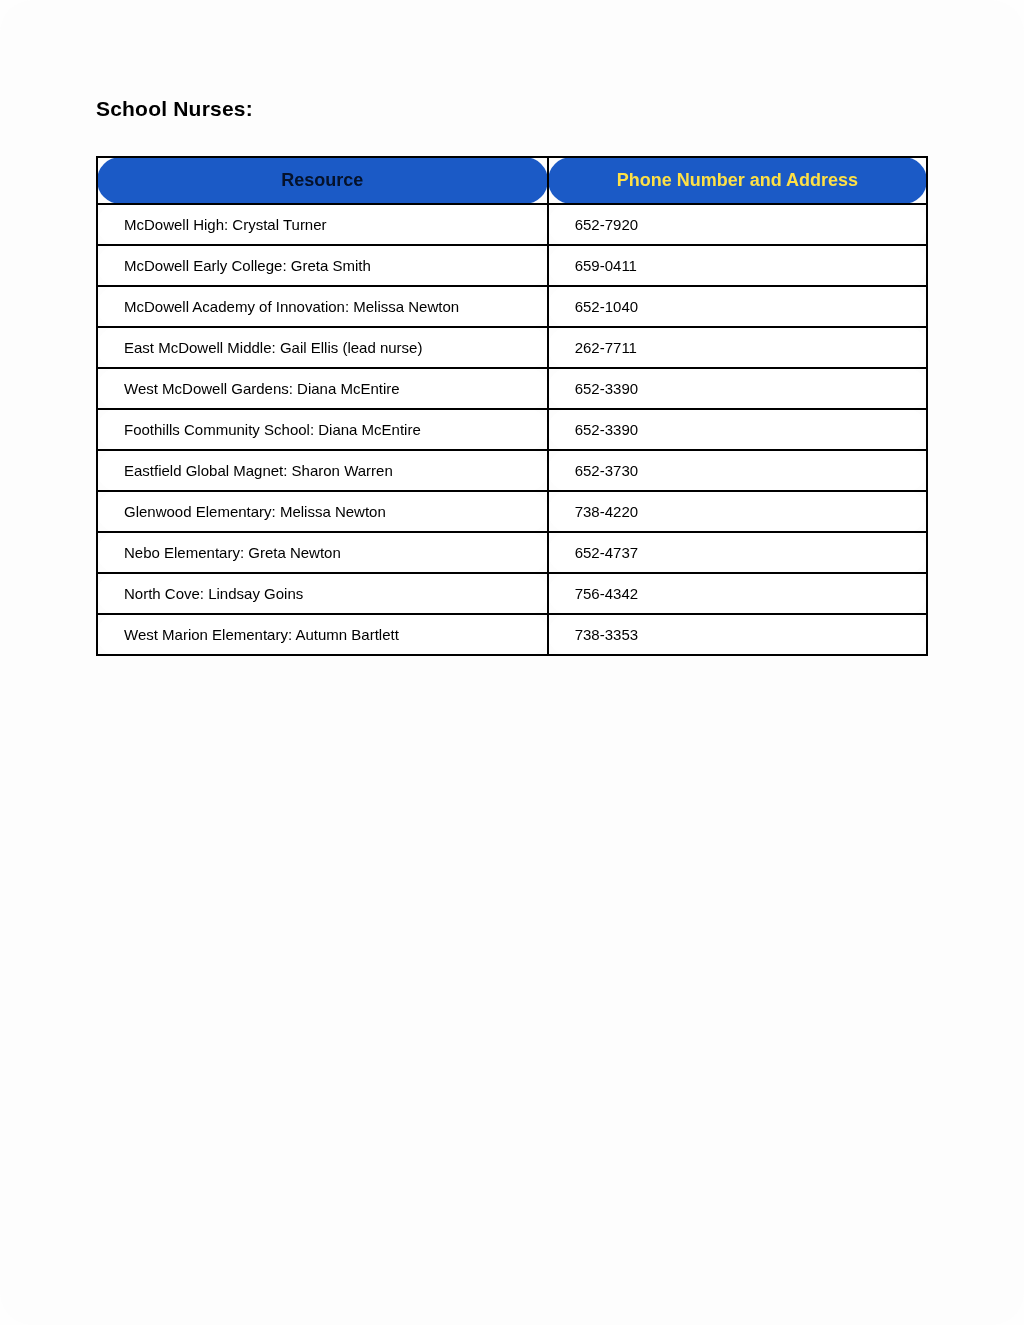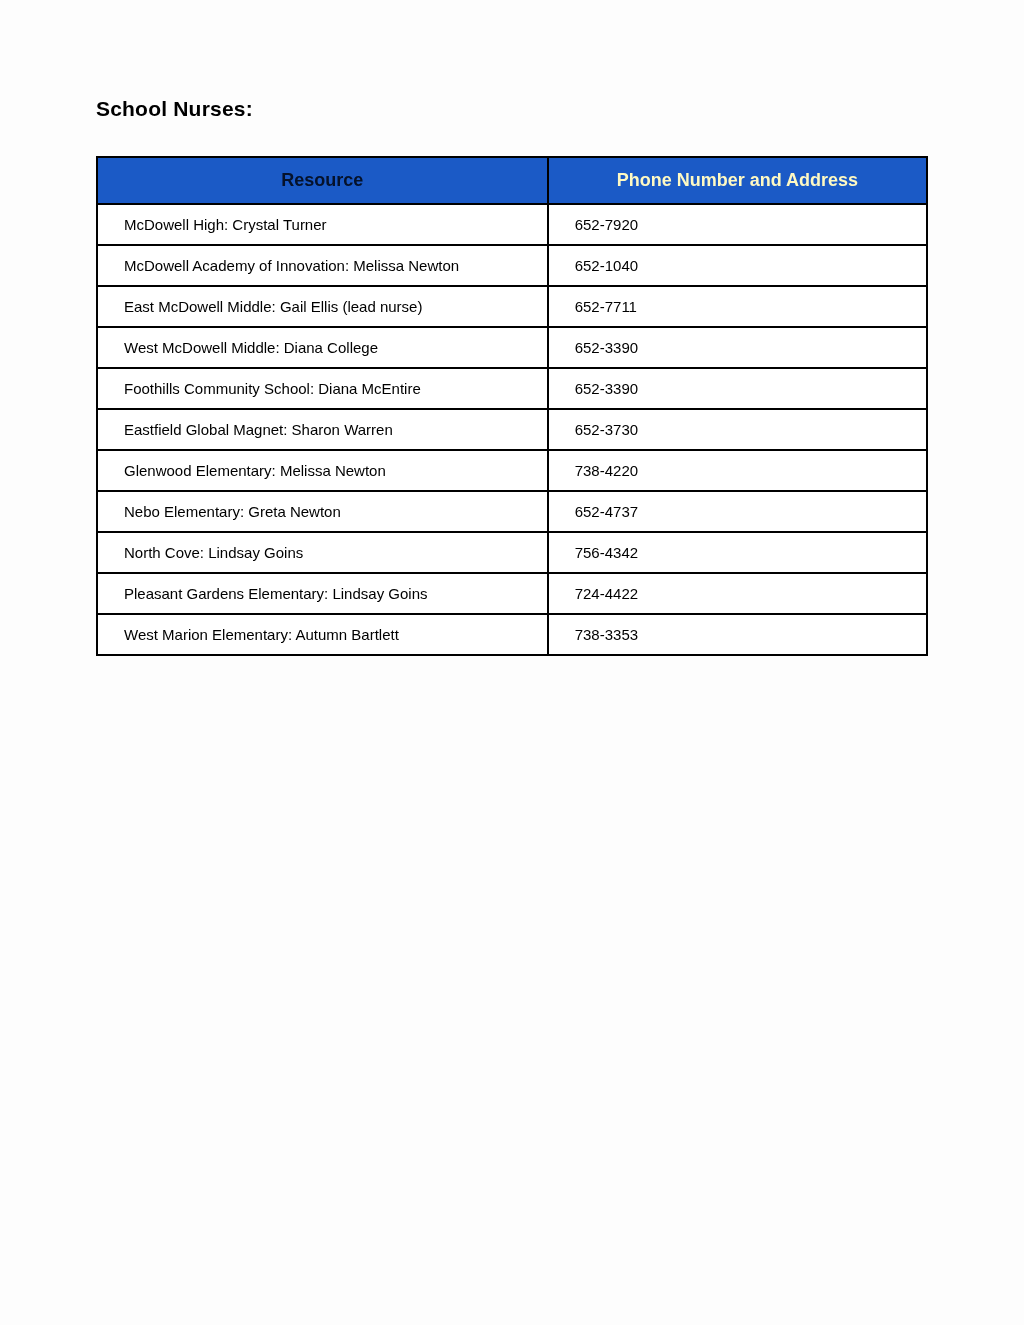--- a/index.html
+++ b/index.html
@@ -1,15 +1,15 @@
 <!DOCTYPE html>
 <html><head>
 <meta charset="utf-8">
 <style>
-  * { margin: 0; padding: 0; box-sizing: border-box; }
+  * { margin: 0; padding: 0; box-sizing: border-box; border-radius: 32px; }
   html, body {
     width: 1024px;
     height: 1325px;
     background: #fefefe;
     font-family: "Liberation Sans", "DejaVu Sans", sans-serif;
     color: #000;
   }
   .page {
     position: relative;
     width: 1024px;
@@ -68,39 +68,43 @@
   <div class="doc-title">School Nurses:</div>
 
   <table class="nurses-table">
     <colgroup>
       <col class="col-resource">
       <col class="col-phone">
     </colgroup>
     <thead>
       <tr>
         <th style="background: rgb(27, 90, 198); color: rgb(5, 18, 43);">Resource</th>
-        <th style="background: rgb(27, 90, 198); color: #fef9c3;">Phone Number and Address</th>
+        <th style="background: rgb(27, 90, 198); color: #fde047;">Phone Number and Address</th>
       </tr>
     </thead>
     <tbody>
 
     <tr>
           <td>McDowell High: Crystal Turner</td>
           <td>652-7920</td>
         </tr>
         <tr>
+          <td>McDowell Early College: Greta Smith</td>
+          <td>659-0411</td>
+        </tr>
+        <tr>
           <td>McDowell Academy of Innovation: Melissa Newton</td>
           <td>652-1040</td>
         </tr>
         <tr>
           <td>East McDowell Middle: Gail Ellis (lead nurse)</td>
-          <td>652-7711</td>
+          <td>262-7711</td>
         </tr>
         <tr>
-          <td>West McDowell Middle: Diana College</td>
+          <td>West McDowell Gardens: Diana McEntire</td>
           <td>652-3390</td>
         </tr>
         <tr>
           <td>Foothills Community School: Diana McEntire</td>
           <td>652-3390</td>
         </tr>
         <tr>
           <td>Eastfield Global Magnet: Sharon Warren</td>
           <td>652-3730</td>
         </tr>
@@ -110,23 +114,19 @@
         </tr>
         <tr>
           <td>Nebo Elementary: Greta Newton</td>
           <td>652-4737</td>
         </tr>
         <tr>
           <td>North Cove: Lindsay Goins</td>
           <td>756-4342</td>
         </tr>
         <tr>
-          <td>Pleasant Gardens Elementary: Lindsay Goins</td>
-          <td>724-4422</td>
-        </tr>
-        <tr>
           <td>West Marion Elementary: Autumn Bartlett</td>
           <td>738-3353</td>
         </tr>
       </tbody>
   </table>
 
 </div>
 
 </body></html>

